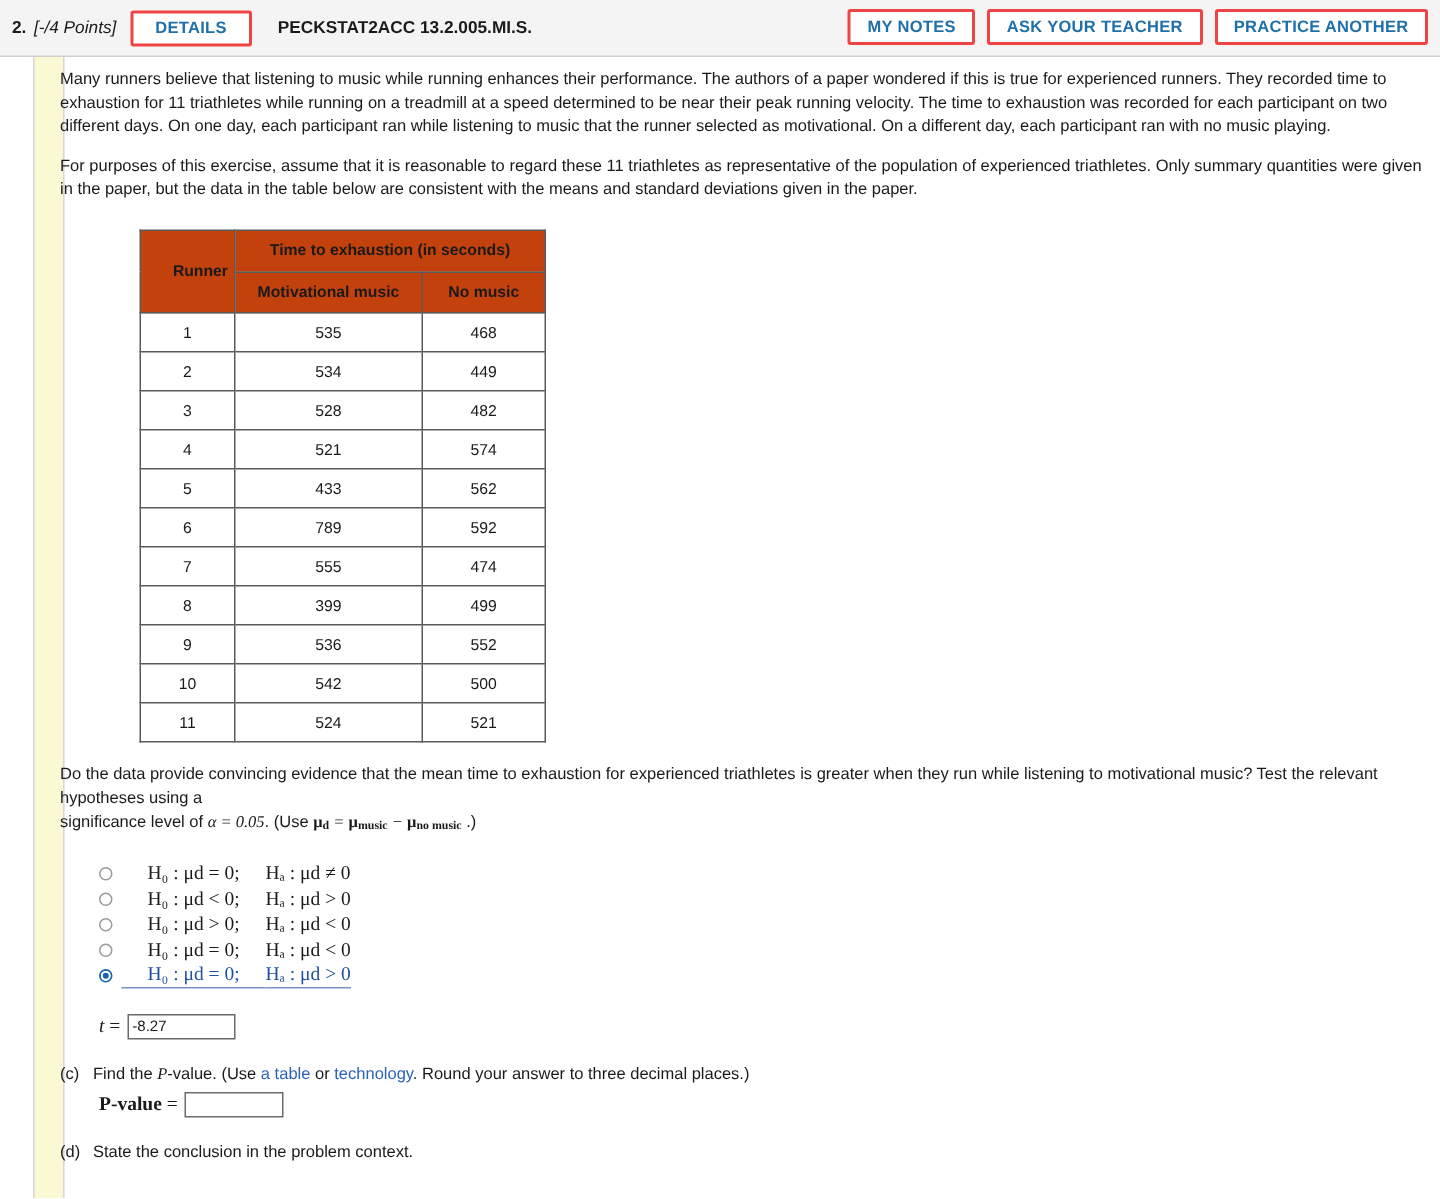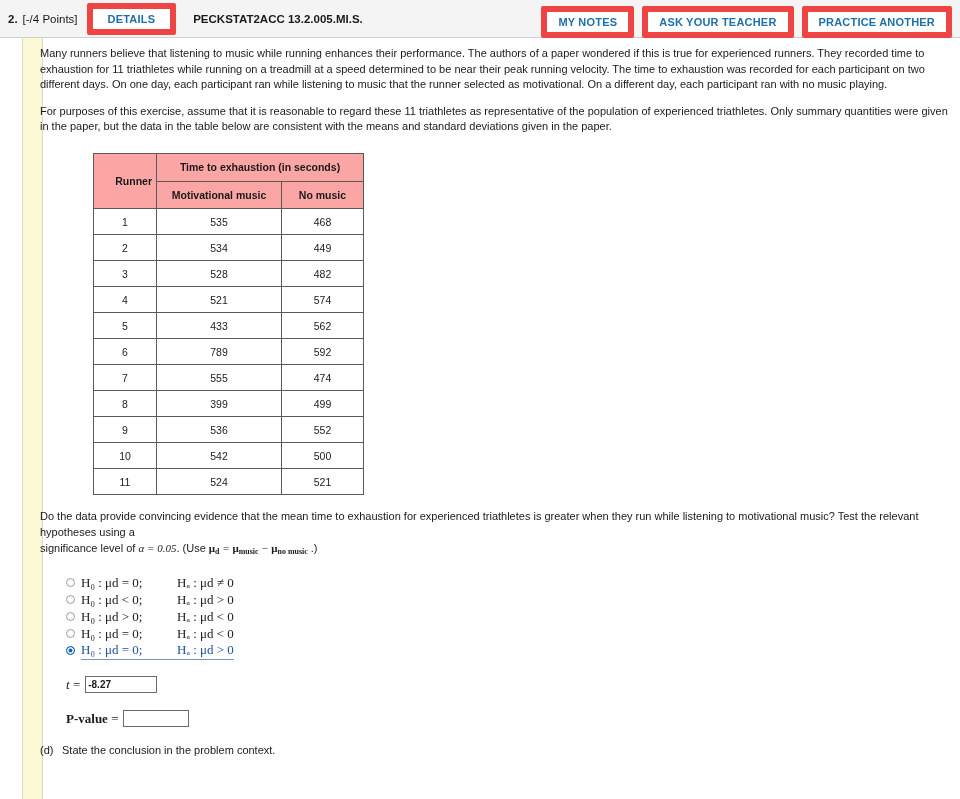--- a/index.html
+++ b/index.html
@@ -37,23 +37,24 @@
     font-size: 11.5px;
     font-weight: bold;
     color: #1a1a1a;
     white-space: nowrap;
   }
   .q-points {
     font-size: 11.5px;
     color: #1a1a1a;
     white-space: nowrap;
     margin-left: -4px;
+    font-style: italic;
   }
   .btn {
-    border: 6px solid #ef4444;
+    border: 2px solid #ef4444;
     background: #ffffff;
     color: #1f6fa8;
     font-size: 11px;
     font-weight: bold;
     letter-spacing: 0.2px;
     padding: 5px 11px 4px 11px;
     border-radius: 2px;
     line-height: 1;
     cursor: pointer;
     white-space: nowrap;
@@ -110,21 +111,21 @@
   table.data {
     border-collapse: collapse;
     font-size: 10.5px;
   }
   table.data th, table.data td {
     border: 1px solid #5a5a5a;
     text-align: center;
     color: #1a1a1a;
   }
   table.data th {
-    background: #fca5a5;
+    background: #c2410c;
     font-weight: bold;
     font-size: 10.5px;
     padding: 5px 8px;
   }
   table.data th.runner-th { width: 54px; padding: 21px 4px; text-align: right; }
   table.data th.span-th { padding: 5px 10px; }
   table.data th.sub-mot { width: 108px; }
   table.data th.sub-no { width: 65px; }
   table.data td {
     background: #ffffff;
@@ -149,20 +150,21 @@
   .part-label {
     display: inline-block;
     width: 22px;
     vertical-align: top;
   }
   .part-head { font-size: 11px; }
 
   
   .hyp-list {
     margin: 5px 0 0 26px;
+    text-align: center;
   }
   .hyp-row {
     display: flex;
     align-items: center;
     height: 17px;
     font-family: "Liberation Serif", serif;
     font-size: 13px;
   }
   .radio {
     width: 9px;
@@ -204,21 +206,21 @@
     border: 1px solid #6b6b6b;
     height: 13px;
     font-size: 10px;
     font-family: "Liberation Sans", sans-serif;
     padding: 1px 2px;
     color: #1a1a1a;
     background: #ffffff;
     outline: none;
     box-sizing: content-box;
   }
-  input.t-box { width: 66px; font-weight: bold; }
+  input.t-box { width: 66px; }
   input.p-box { width: 60px; }
 
   a.lnk { color: #2a63b8; text-decoration: none; }
 </style>
 </head>
 <body>
 
 <div id="page">
 
   <div class="header">
@@ -351,20 +353,23 @@
       </div>
 
       <div class="part">
         <div class="ansrow">
           <span class="eqlabel"><span class="it">t</span> <span>=</span></span>
           <input class="ansbox t-box" type="text" value="-8.27" style="">
         </div>
       </div>
 
       <div class="part">
+        <div class="part-head">
+          <span class="part-label">(c)</span><span>Find the </span><span class="mth">P</span><span>-value. (Use </span><a class="lnk" href="#">a table</a><span> or </span><a class="lnk" href="#">technology</a><span>. Round your answer to three decimal places.)</span>
+        </div>
         <div class="ansrow">
           <span class="eqlabel"><span class="mthb">P-value</span> <span>=</span></span>
           <input class="ansbox p-box" type="text" value="" style="">
         </div>
       </div>
 
       <div class="part">
         <div class="part-head">
           <span class="part-label">(d)</span><span>State the conclusion in the problem context.</span>
         </div>

